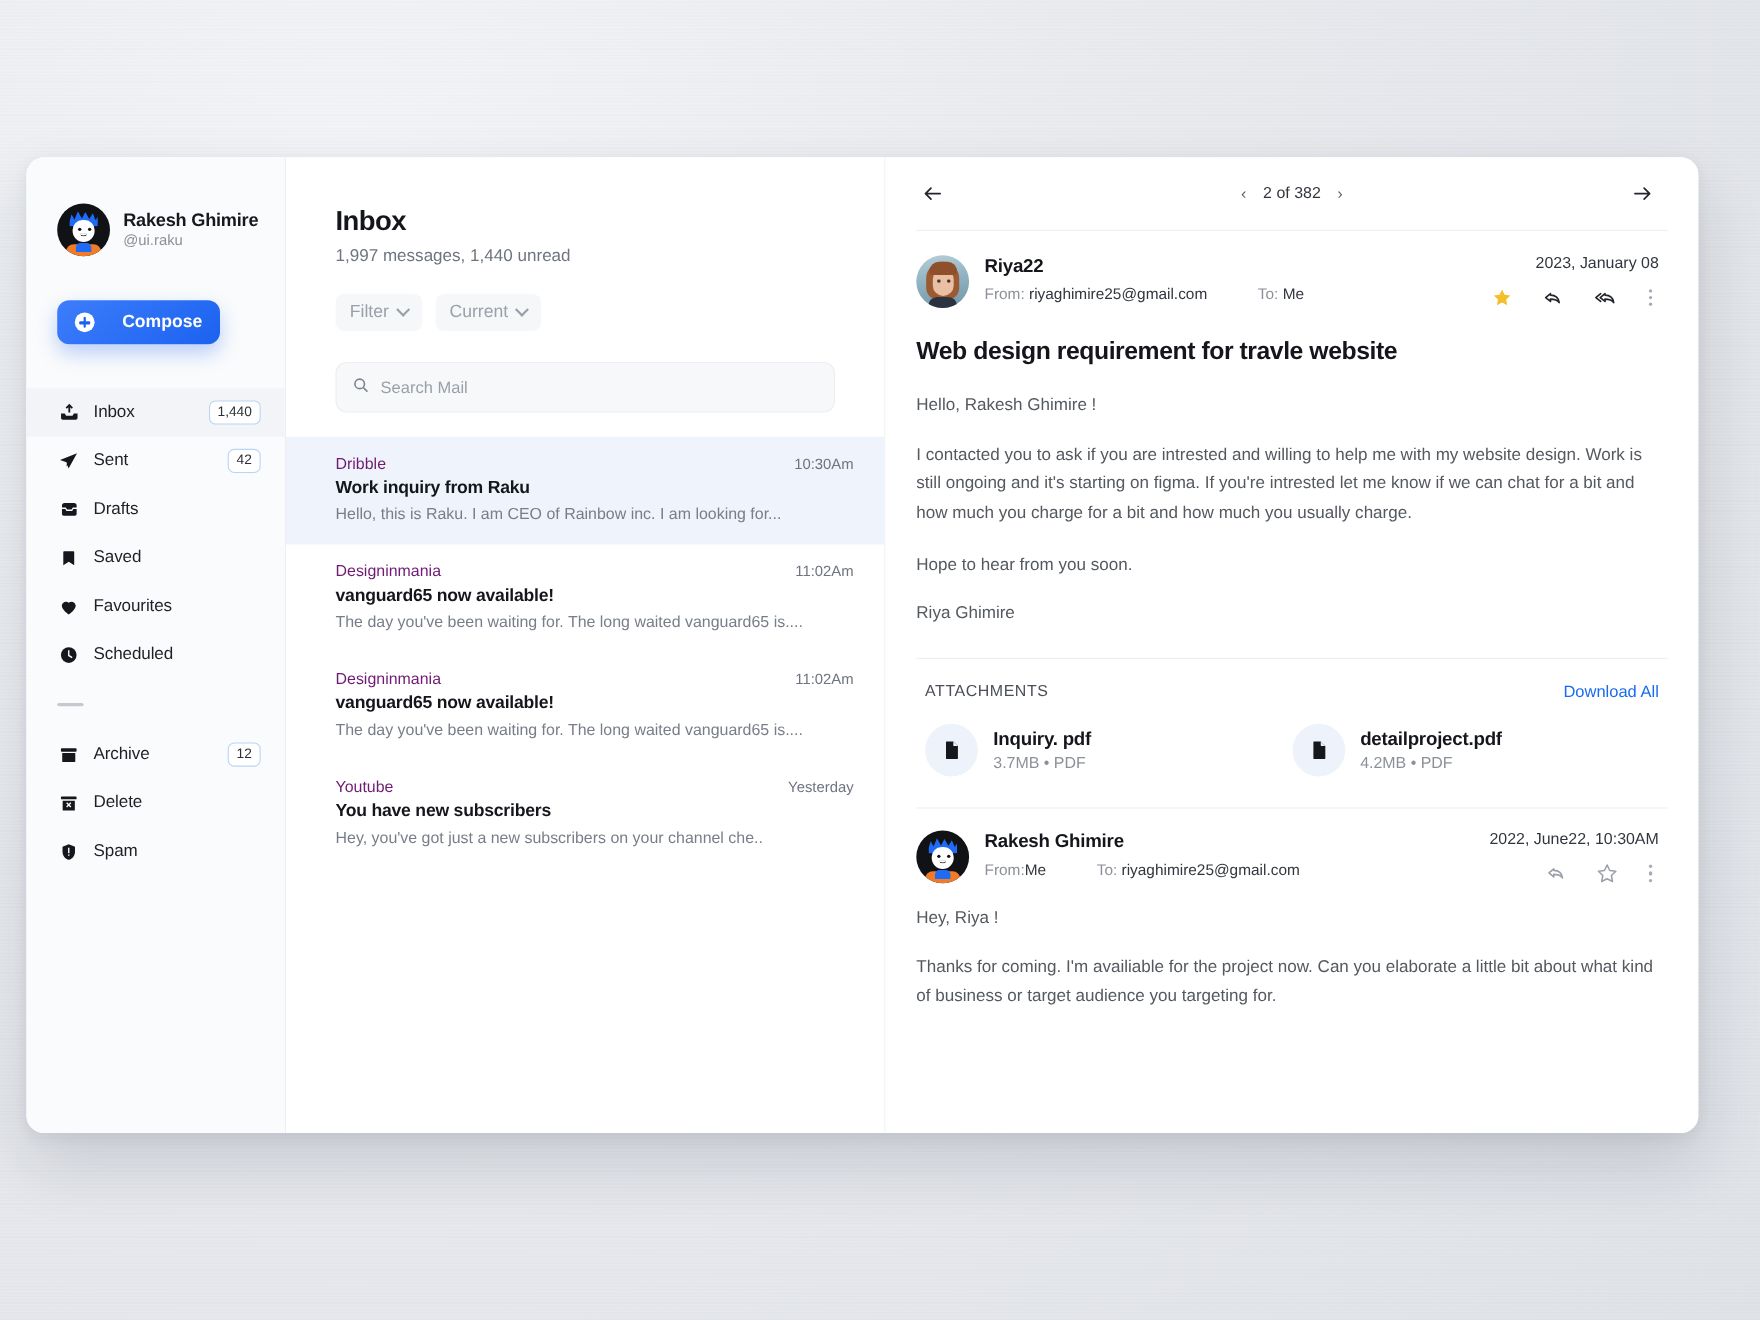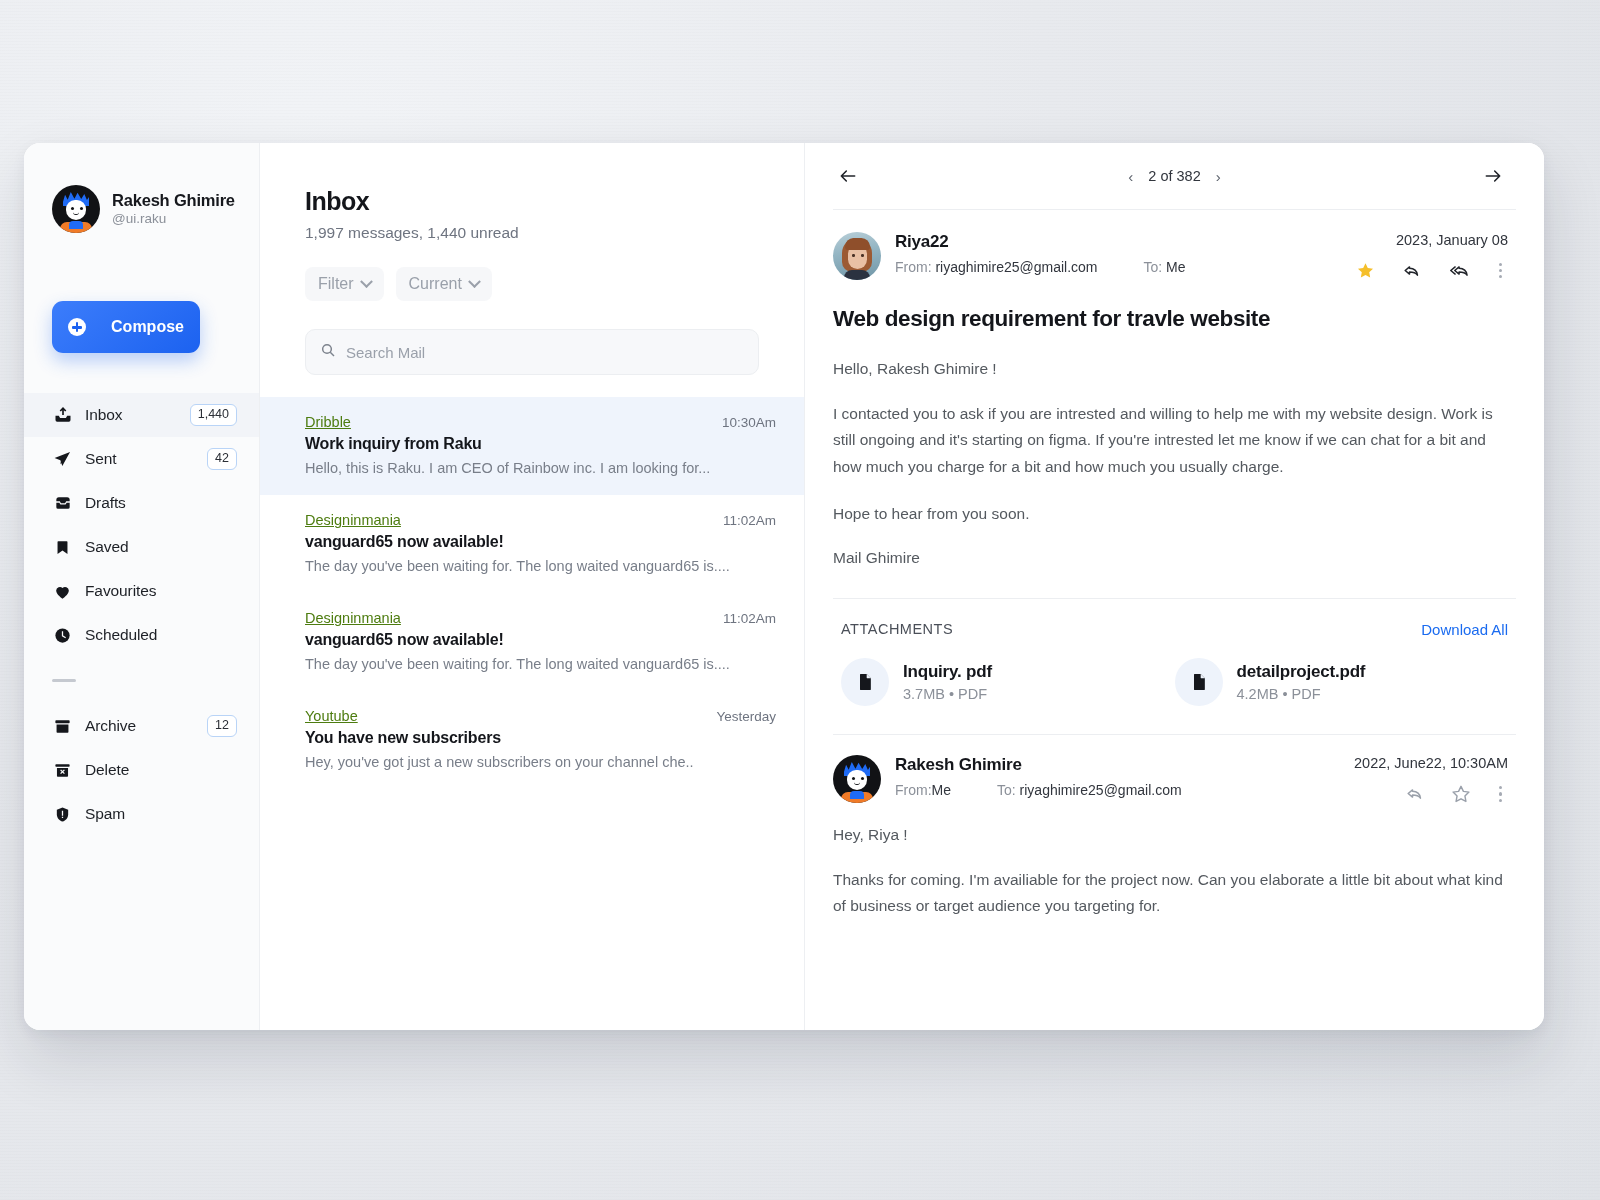--- a/index.html
+++ b/index.html
@@ -120,23 +120,23 @@
     color: #16181d;
     letter-spacing: -0.2px;
   }
   .profile-handle {
     font-size: 13.5px;
     color: #8b9099;
     margin-top: 1px;
   }
 
   .compose-btn {
-    margin: 68px 0 0 28px;
+    margin: 40px 0 0 28px;
     width: 148px;
-    height: 52px;
+    height: 40px;
     border: none;
     border-radius: 11px;
     background: linear-gradient(140deg, #3c7dfb 0%, #1c62f0 100%);
     color: #fff;
     font-family: inherit;
     font-size: 16px;
     font-weight: 700;
     display: flex;
     align-items: center;
     justify-content: center;
@@ -284,22 +284,21 @@
     cursor: pointer;
   }
   .mail-item.selected { background: #eff4fc; }
   .mail-top {
     display: flex;
     align-items: baseline;
     justify-content: space-between;
   }
   .mail-sender {
     font-size: 14.5px;
-    color: #4d7c0f;
-    text-decoration: underline;
+    color: #701a75;
   }
   .mail-time {
     font-size: 13.5px;
     color: #6e7480;
     white-space: nowrap;
     padding-left: 12px;
   }
   .mail-subject {
     font-size: 16px;
     font-weight: 700;
@@ -818,21 +817,21 @@
           </button>
         </div>
       </div>
     </div>
 
     <div class="msg-body">
       <h2 class="msg-subject">Web design requirement for travle website</h2>
       <p class="msg-p tight">Hello, Rakesh Ghimire !</p>
       <p class="msg-p">I contacted you to ask if you are intrested and willing to help me with my website design. Work is still ongoing and it's starting on figma. If you're intrested let me know if we can chat for a bit and how much you charge for a bit and how much you usually charge.</p>
       <p class="msg-p tight">Hope to hear from you soon.</p>
-      <p class="msg-p sign">Mail Ghimire</p>
+      <p class="msg-p sign">Riya Ghimire</p>
     </div>
 
     <div class="section-divider"></div>
 
     <div class="attach-head">
       <span class="attach-label">ATTACHMENTS</span>
       <button class="attach-dl">Download All</button>
     </div>
 
     <div class="attach-row">

